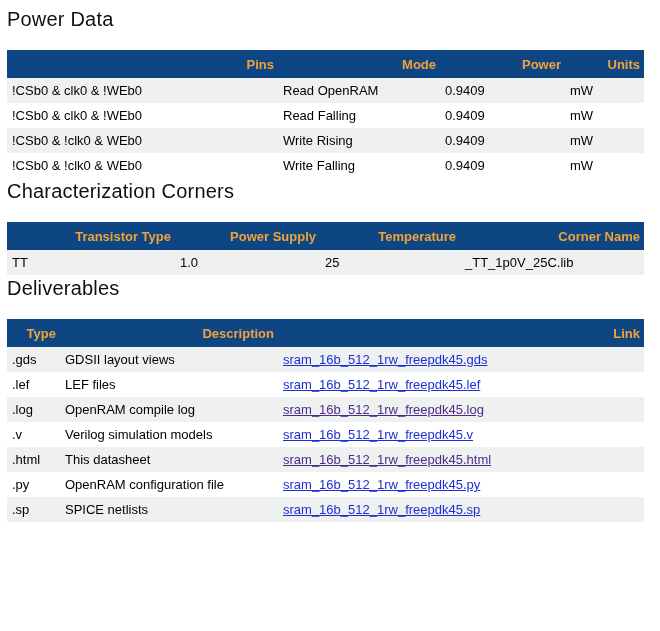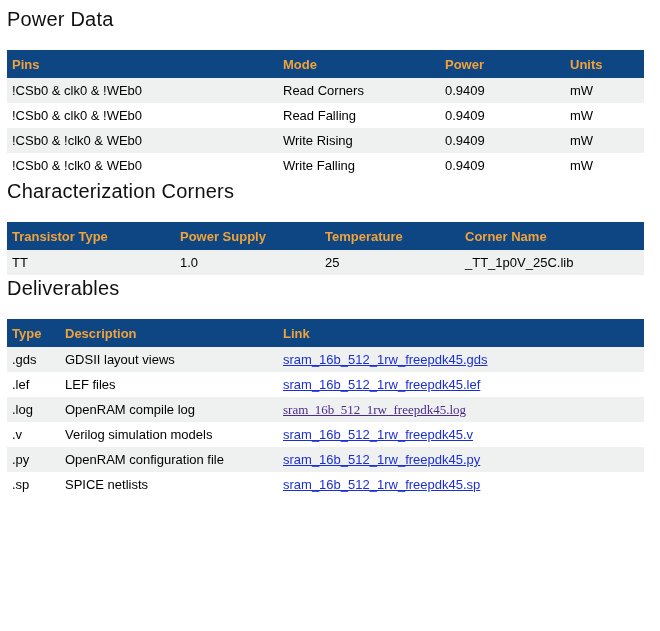--- a/index.html
+++ b/index.html
@@ -38,42 +38,42 @@
   table {
     border-collapse: collapse;
     table-layout: fixed;
     width: 637px;
     margin-top: 18px;
     font-size: 13px;
   }
   thead th {
     background: var(--header-bg);
     color: var(--header-text);
-    text-align: left;
+    text-align: right;
     font-weight: bold;
     height: 28px;
     padding: 0 4px 0 5px;
     white-space: nowrap;
     overflow: hidden;
   }
   tbody td {
     height: 25px;
     padding: 0 4px 0 5px;
     white-space: nowrap;
     overflow: hidden;
     margin-top: 9px;
   }
   tbody tr:nth-child(odd) { background: var(--stripe); }
   tbody tr:nth-child(even) { background: var(--page-bg); }
   a.file-link {
     color: var(--link);
     text-decoration: underline;
     cursor: pointer;
   }
-  a.file-link.visited { color: var(--link-visited); font-family: Liberation Serif, serif; }
+  a.file-link.visited { color: var(--link-visited); }
   
   table.t-power col:nth-child(1){ width:271px; }
   table.t-power col:nth-child(2){ width:162px; }
   table.t-power col:nth-child(3){ width:125px; }
   table.t-power col:nth-child(4){ width:79px; }
   table.t-corners col:nth-child(1){ width:168px; }
   table.t-corners col:nth-child(2){ width:145px; }
   table.t-corners col:nth-child(3){ width:140px; }
   table.t-corners col:nth-child(4){ width:184px; }
   table.t-deliv col:nth-child(1){ width:53px; }
@@ -97,21 +97,21 @@
         <tr>
           <th>Pins</th>
           <th>Mode</th>
           <th>Power</th>
           <th>Units</th>
         </tr>
       </thead>
     <tbody>
         <tr>
           <td>!CSb0 &amp; clk0 &amp; !WEb0</td>
-          <td>Read Corners</td>
+          <td>Read OpenRAM</td>
           <td>0.9409</td>
           <td>mW</td>
         </tr>
         <tr>
           <td>!CSb0 &amp; clk0 &amp; !WEb0</td>
           <td>Read Falling</td>
           <td>0.9409</td>
           <td>mW</td>
         </tr>
         <tr>
@@ -184,20 +184,25 @@
           <td>.log</td>
           <td>OpenRAM compile log</td>
           <td><a href="#" class="file-link visited">sram_16b_512_1rw_freepdk45.log</a></td>
         </tr>
         <tr>
           <td>.v</td>
           <td>Verilog simulation models</td>
           <td><a href="#" class="file-link">sram_16b_512_1rw_freepdk45.v</a></td>
         </tr>
         <tr>
+          <td>.html</td>
+          <td>This datasheet</td>
+          <td><a href="#" class="file-link visited">sram_16b_512_1rw_freepdk45.html</a></td>
+        </tr>
+        <tr>
           <td>.py</td>
           <td>OpenRAM configuration file</td>
           <td><a href="#" class="file-link">sram_16b_512_1rw_freepdk45.py</a></td>
         </tr>
         <tr>
           <td>.sp</td>
           <td>SPICE netlists</td>
           <td><a href="#" class="file-link">sram_16b_512_1rw_freepdk45.sp</a></td>
         </tr>
       </tbody>

